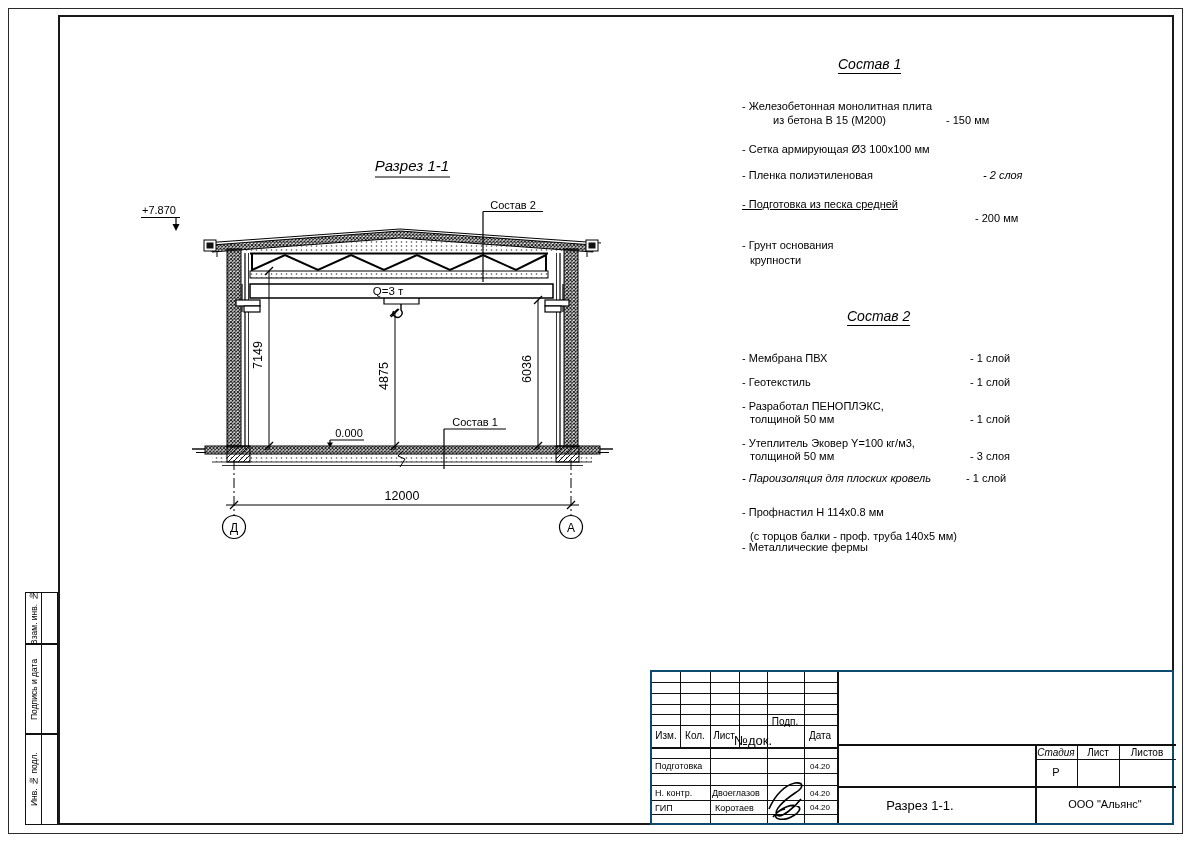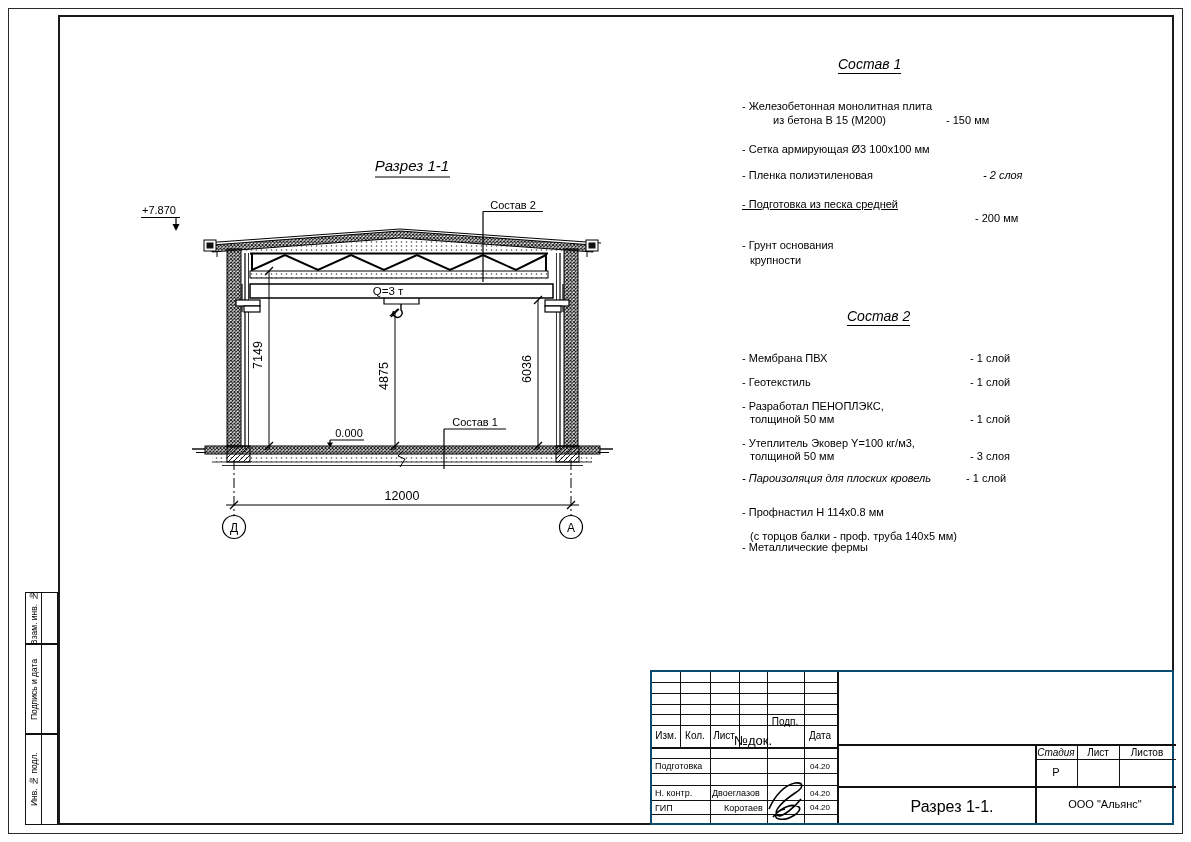--- a/index.html
+++ b/index.html
@@ -257,29 +257,29 @@
     <div class="tb-txt ctr" style="left:101px;top:61px;font-size:13px;">№док.</div>
     <div class="tb-txt ctr" style="left:133px;top:44px;">Подп.</div>
     <div class="tb-txt ctr" style="left:168px;top:58px;">Дата</div>
 
     <div class="tb-txt" style="left:3px;top:89px;font-size:9px;">Подготовка</div>
     <div class="tb-txt ctr" style="left:168px;top:90px;font-size:8px;">04.20</div>
     <div class="tb-txt" style="left:3px;top:116px;font-size:9px;">Н. контр.</div>
     <div class="tb-txt" style="left:60px;top:116px;font-size:9px;">Двоеглазов</div>
     <div class="tb-txt ctr" style="left:168px;top:117px;font-size:8px;">04.20</div>
     <div class="tb-txt" style="left:3px;top:131px;font-size:9px;">ГИП</div>
-    <div class="tb-txt" style="left:72px;top:131px;font-size:9px;">Коротаев</div>
+    <div class="tb-txt" style="left:63px;top:131px;font-size:9px;">Коротаев</div>
     <div class="tb-txt ctr" style="left:168px;top:131px;font-size:8px;">04.20</div>
 
     <svg class="abs" style="left:113px;top:105px;" width="44" height="46">
       <path d="M4,32 C10,18 20,8 30,6 C38,5 40,10 30,16 C18,24 8,34 12,38 C16,42 30,30 36,22 M8,40 C16,30 28,26 34,30 C38,34 24,44 14,42 C8,41 10,34 20,32" fill="none" stroke="#000" stroke-width="1.6"></path>
     </svg>
 
     <div class="tb-txt ctr" style="left:404px;top:75px;font-style:italic;">Стадия</div>
     <div class="tb-txt ctr" style="left:446px;top:75px;">Лист</div>
     <div class="tb-txt ctr" style="left:495px;top:75px;">Листов</div>
     <div class="tb-txt ctr" style="left:404px;top:94px;font-size:11px;">Р</div>
 
-    <div class="tb-txt ctr" style="left:300px;top:126px;font-size:16px;">Разрез 1-1.</div>
+    <div class="tb-txt ctr" style="left:268px;top:126px;font-size:13px;">Разрез 1-1.</div>
     <div class="tb-txt ctr" style="left:453px;top:126px;font-size:11px;">ООО "Альянс"</div>
   </div>
 
 </div>
 
 </body></html>

